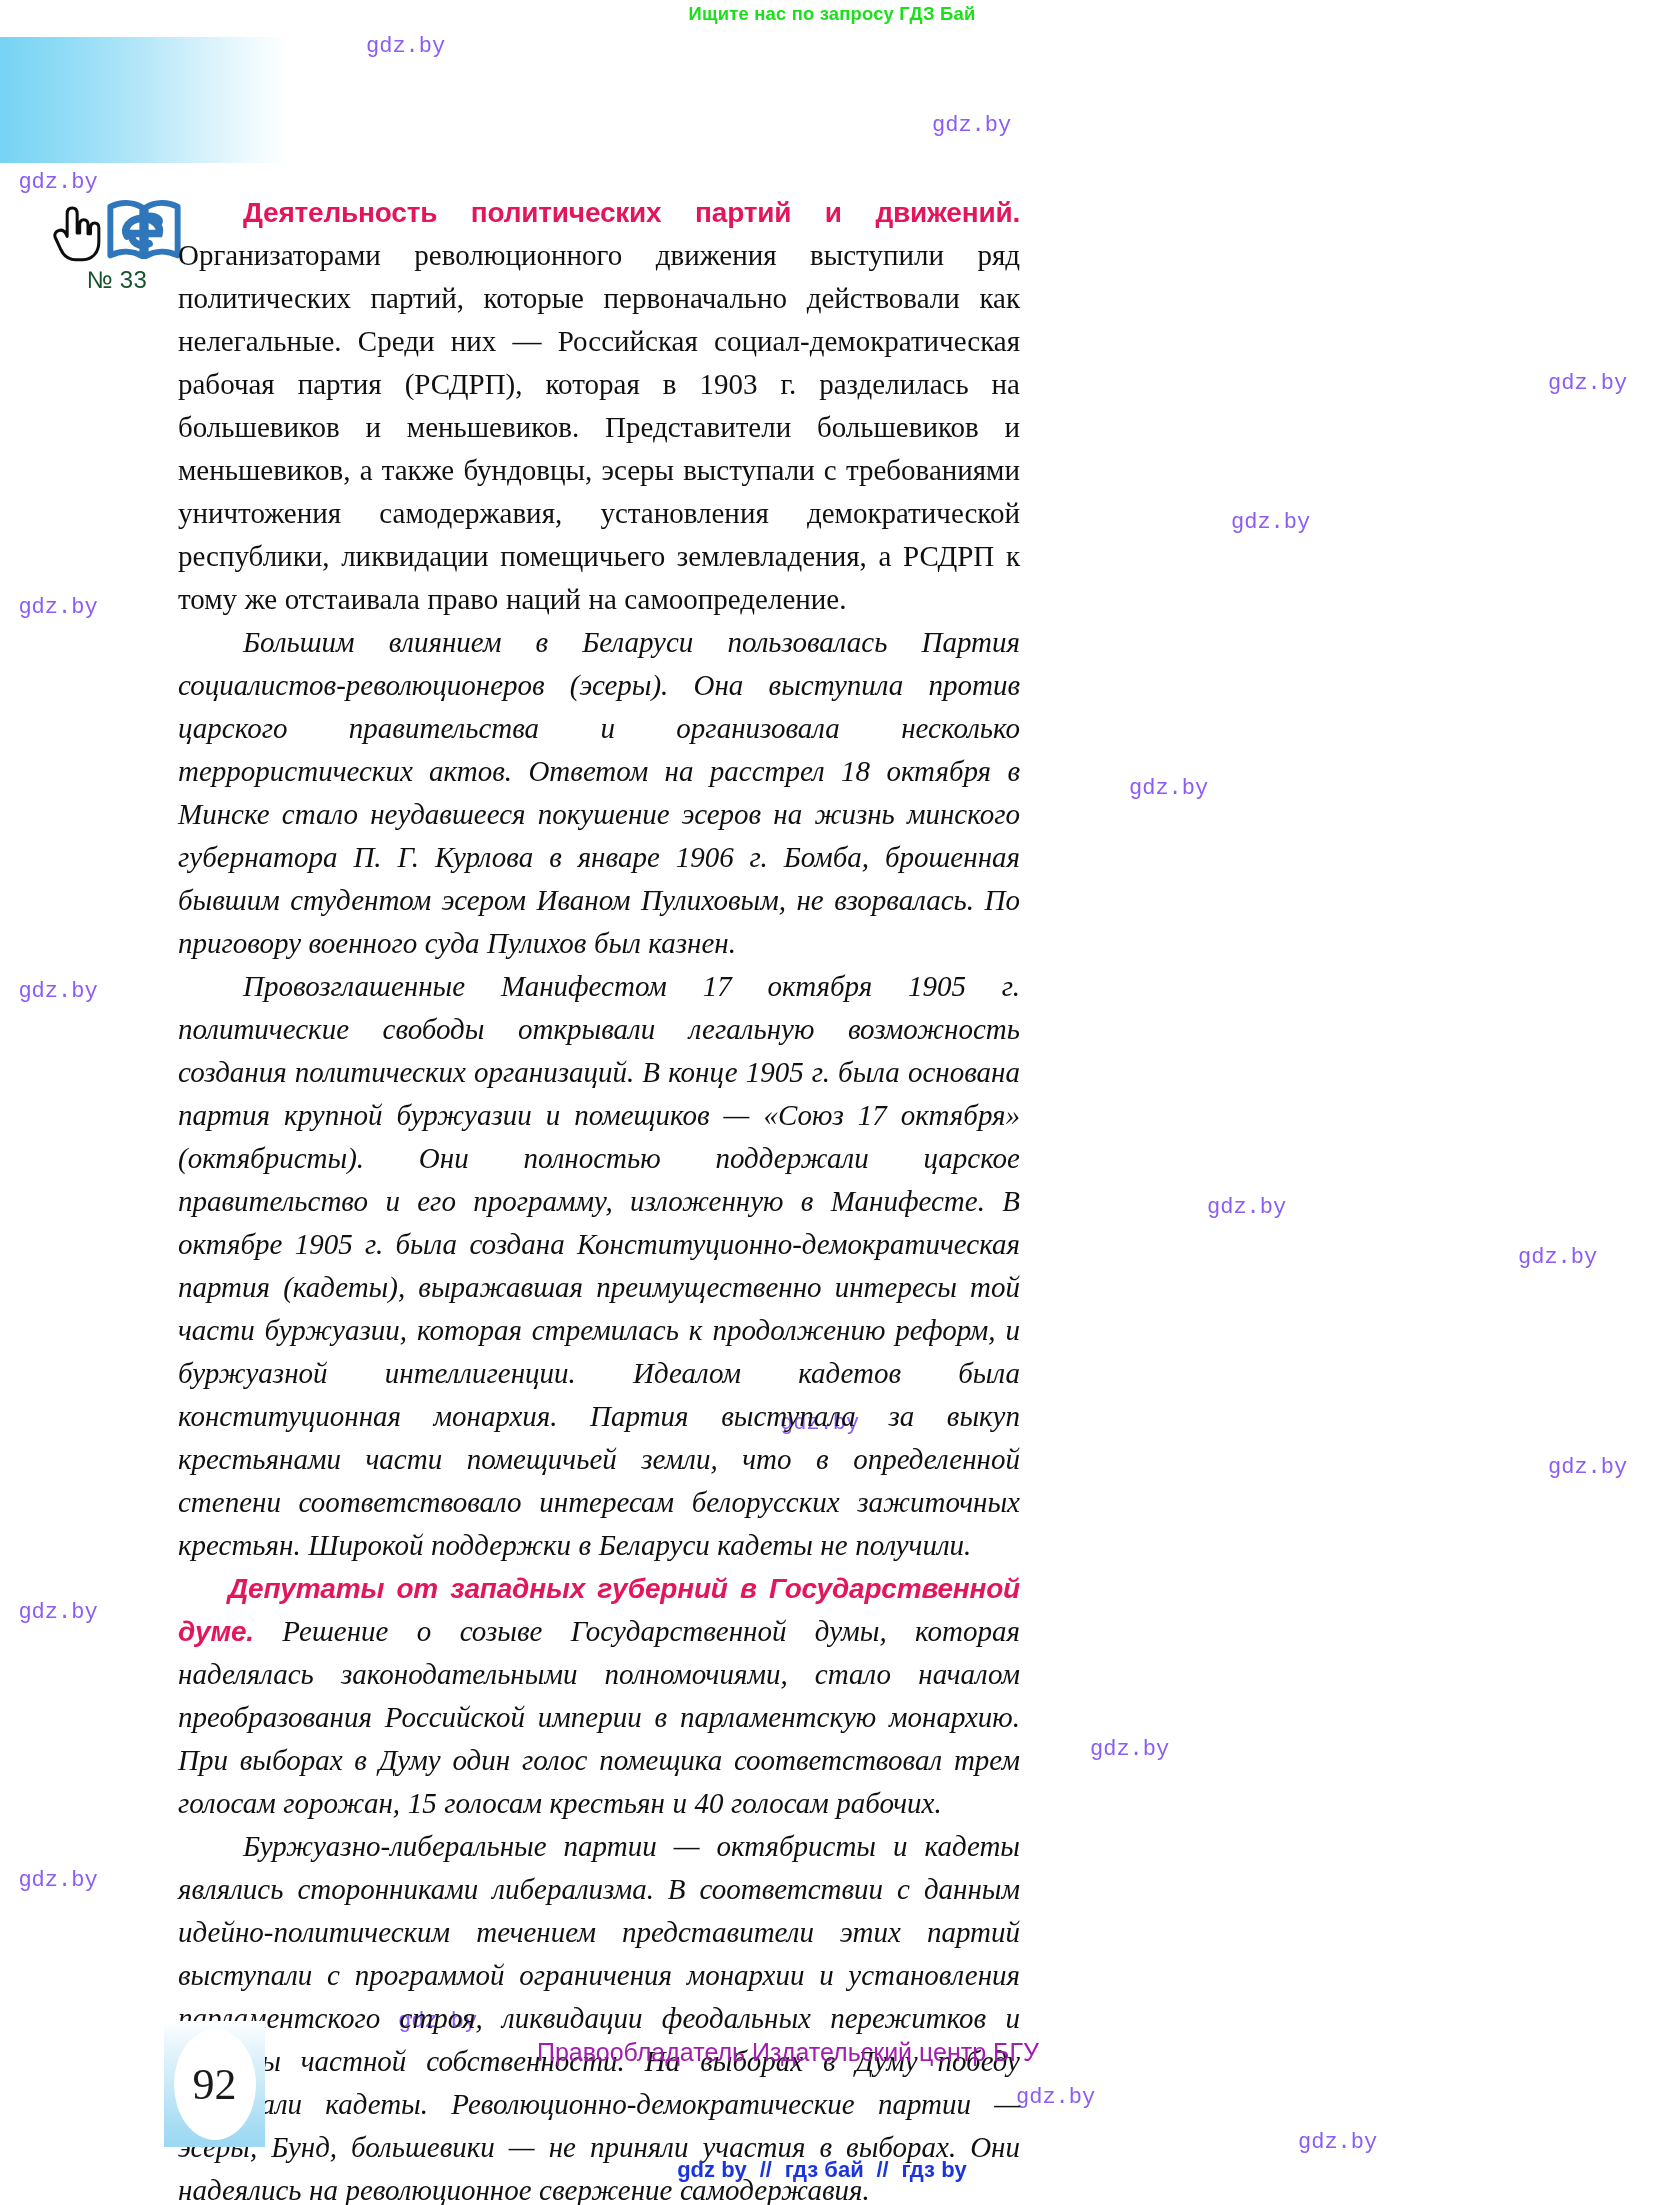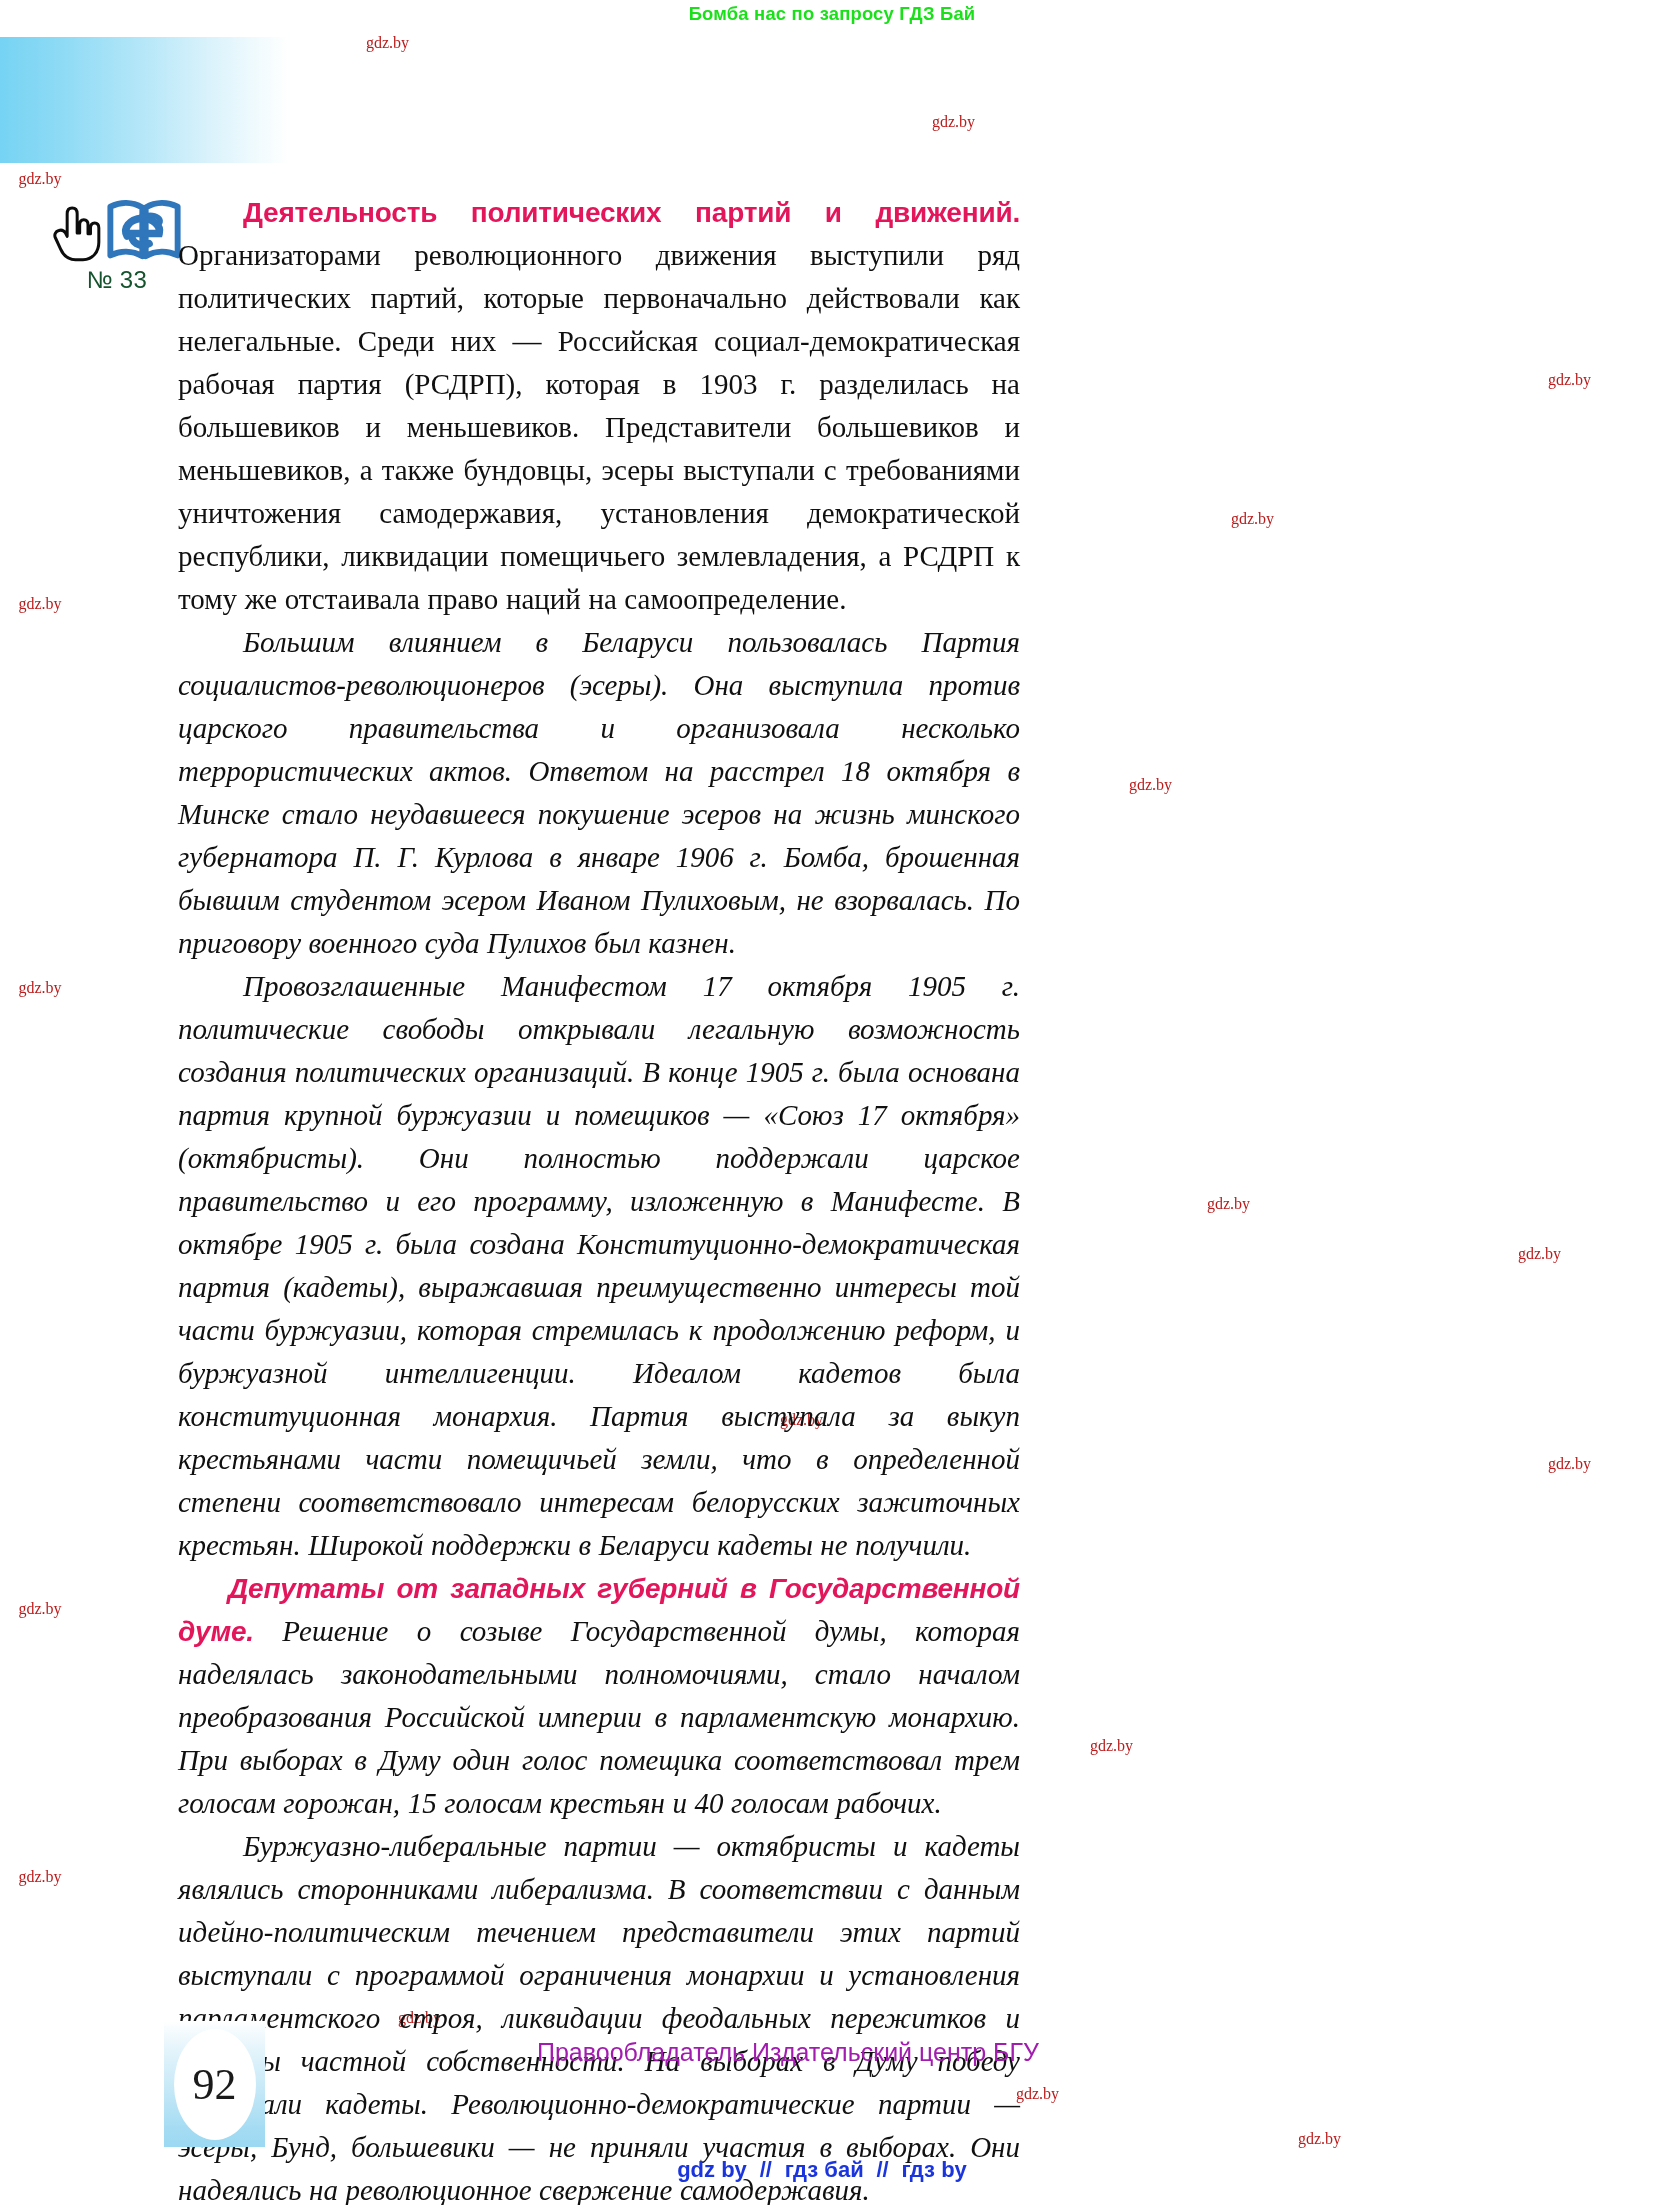--- a/index.html
+++ b/index.html
@@ -43,23 +43,23 @@
                 #8fdbf5 22%,
                 #b3e6f8 48%,
                 #d9f2fb 72%,
                 #f2fbfe 90%,
                 #ffffff 100%);
   }
 
   
   .wm {
     position: absolute;
-    font-family: Liberation Serif, serif;
-    font-size: 16px;
-    color: #b91c1c;
+    font-family: Liberation Mono, monospace;
+    font-size: 22px;
+    color: #8b5cf6;
     white-space: nowrap;
     pointer-events: none;
   }
 
   
   .margin-icon-block {
     position: absolute;
     left: 50px;
     top: 198px;
     width: 134px;
@@ -165,21 +165,21 @@
     font-size: 22px;
     color: #1a35dd;
     white-space: nowrap;
     font-weight: bold;
   }
   .footer-links .sep { padding: 0 6.7px; }
 </style>
 </head>
 <body>
 
-<div class="promo-banner">Бомба нас по запросу ГДЗ Бай</div>
+<div class="promo-banner">Ищите нас по запросу ГДЗ Бай</div>
 
 <div class="deco-band"></div>
 
 <div class="wm" style="left:366px; top:34px;">gdz.by</div>
 <div class="wm" style="left:932px; top:113px;">gdz.by</div>
 <div class="wm" style="left:18.4px;  top:170px;">gdz.by</div>
 <div class="wm" style="left:1548px; top:371px;">gdz.by</div>
 <div class="wm" style="left:1231px; top:510px;">gdz.by</div>
 <div class="wm" style="left:18.4px;  top:595px;">gdz.by</div>
 <div class="wm" style="left:18.4px;  top:979px;">gdz.by</div>

